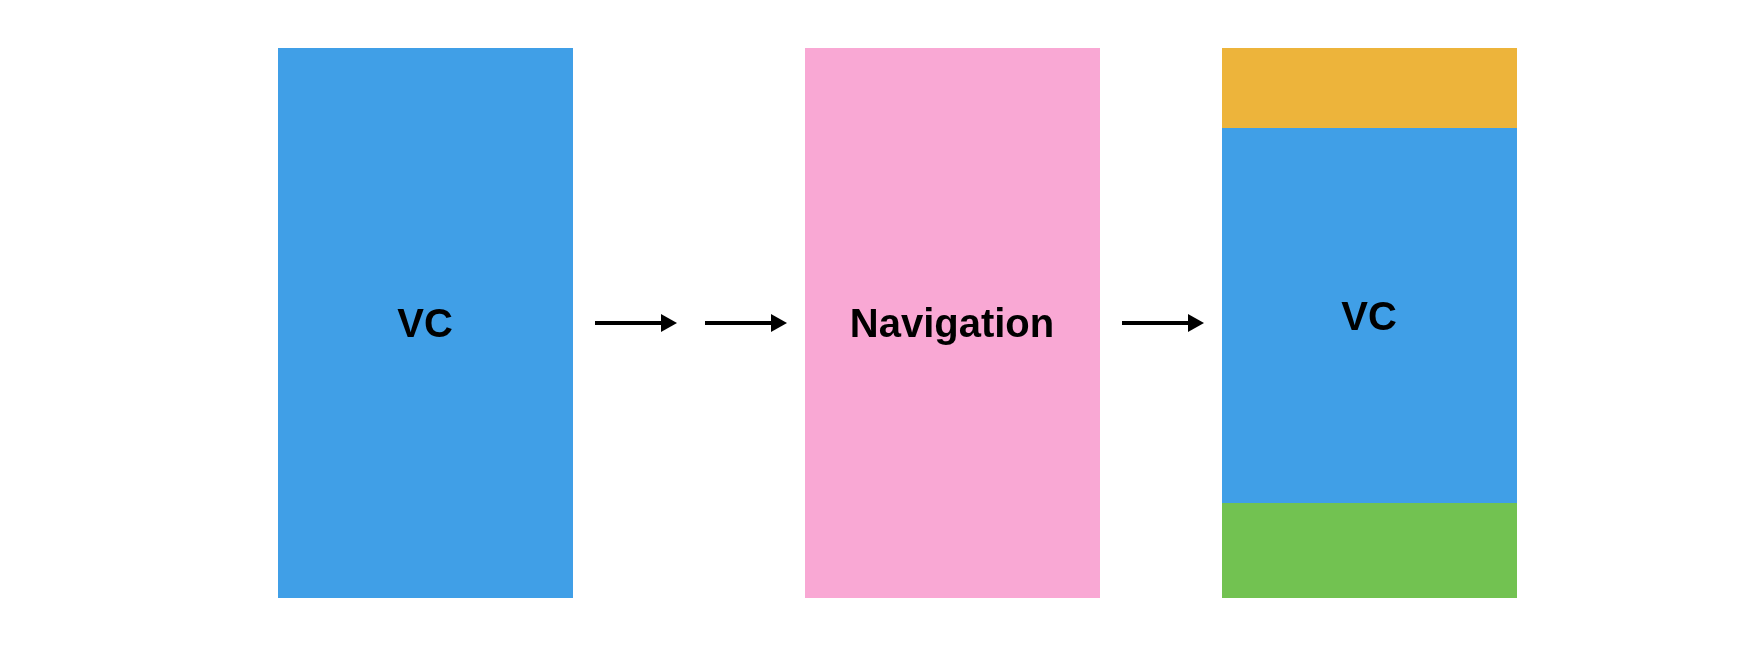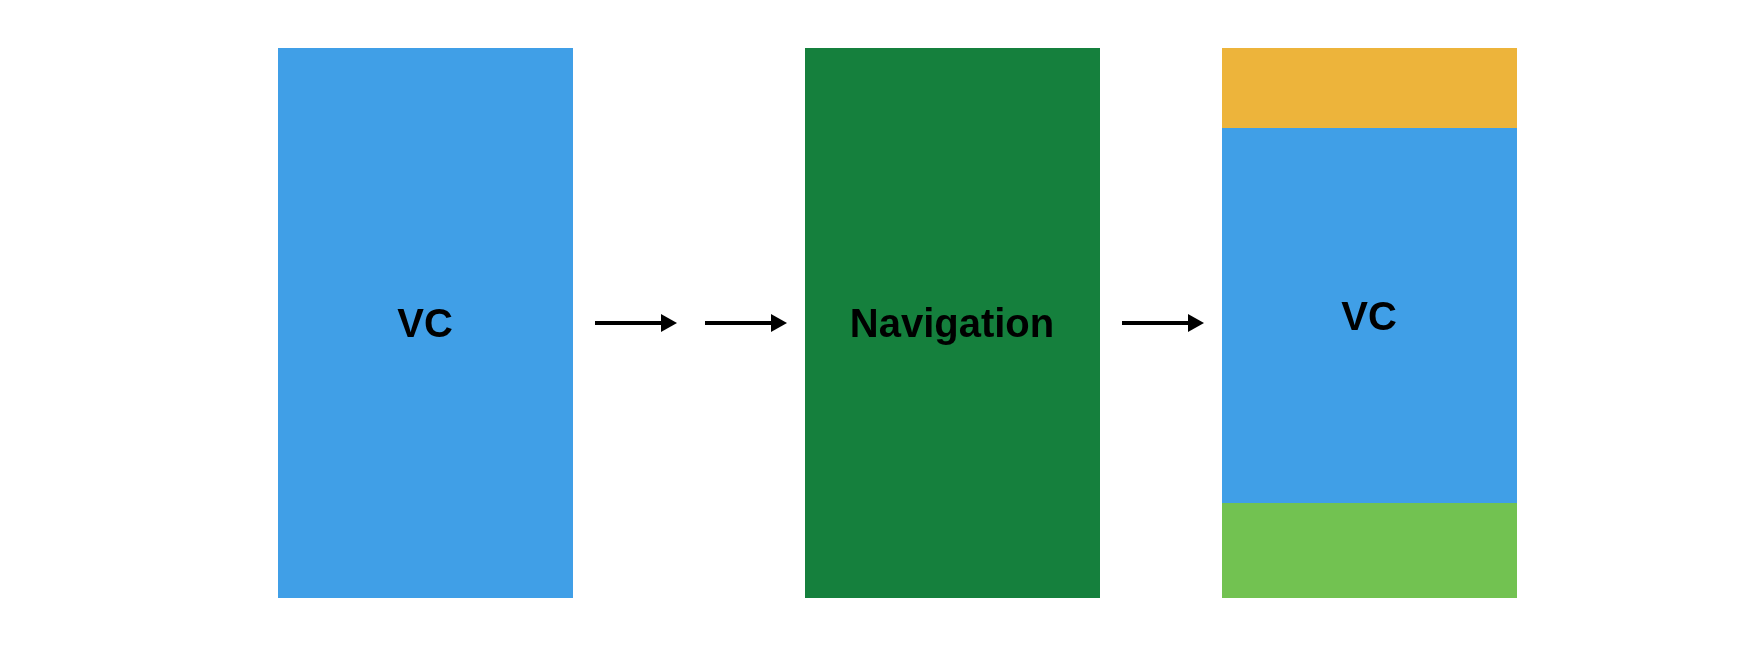--- a/index.html
+++ b/index.html
@@ -33,21 +33,21 @@
       justify-content: center;
       text-align: center;
     }
     .box-blue {
       background: #409FE7;
     }
     .box-green {
       background: #72C251;
     }
     .box-yellow {
-      background: #15803d;
+      background: #f9a8d4;
     }
     .box-stacked {
       display: flex;
       flex-direction: column;
       width: 295px;
       height: 550px;
     }
     .stack-top {
       background: #EDB43B;
       height: 80px;

